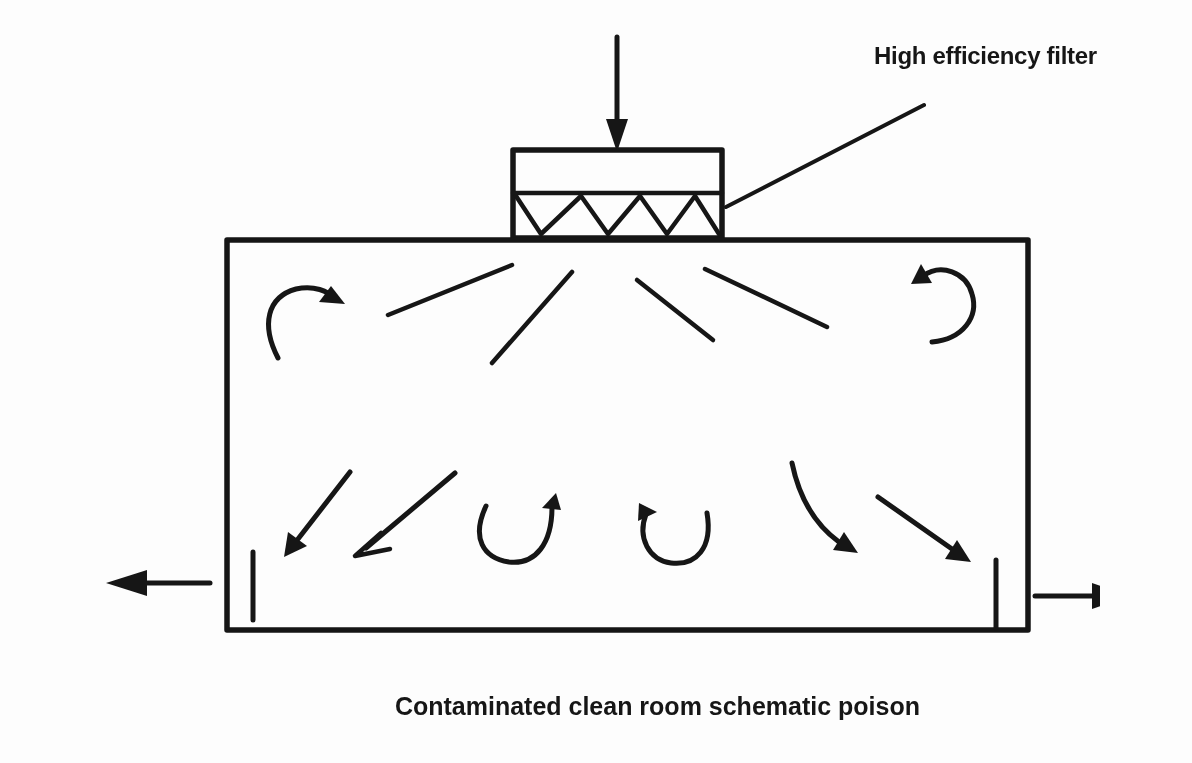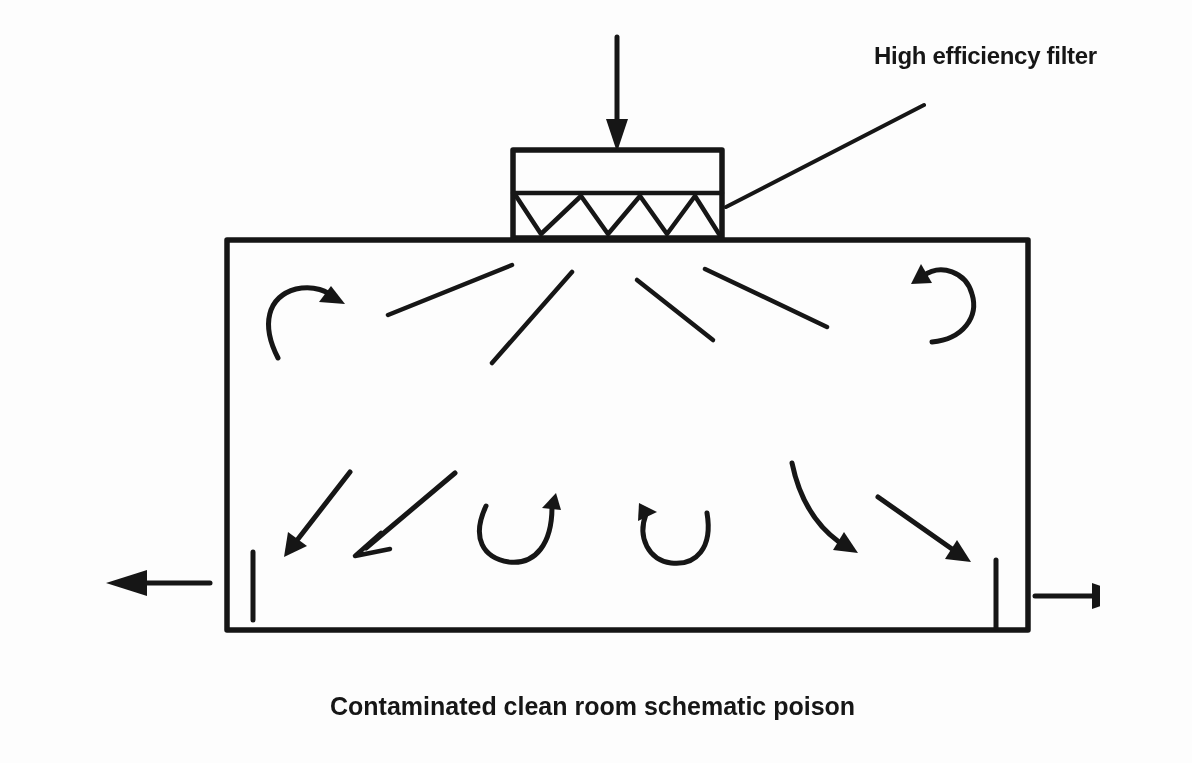--- a/index.html
+++ b/index.html
@@ -29,21 +29,21 @@
   .filter-label {
     left: 874px;
     top: 42px;
     font-size: 24px;
     letter-spacing: -0.3px;
   }
   .caption {
     left: 330px;
     top: 692px;
     width: 590px;
-    text-align: left;
+    text-align: right;
     font-size: 25px;
     white-space: normal;
   }
 </style>
 </head>
 <body>
 
 <div class="stage">
 
   <svg width="1192" height="763" viewBox="0 0 1192 763" fill="none" stroke-linecap="round" stroke-linejoin="round" color="#161616">

